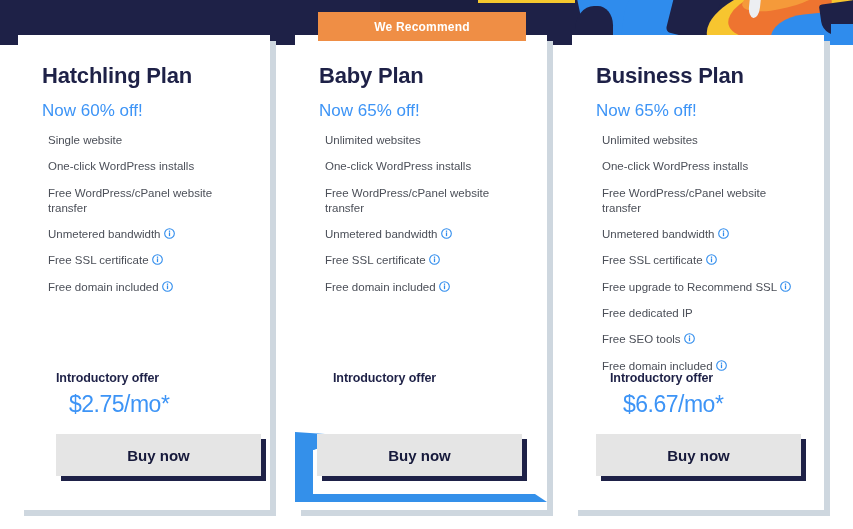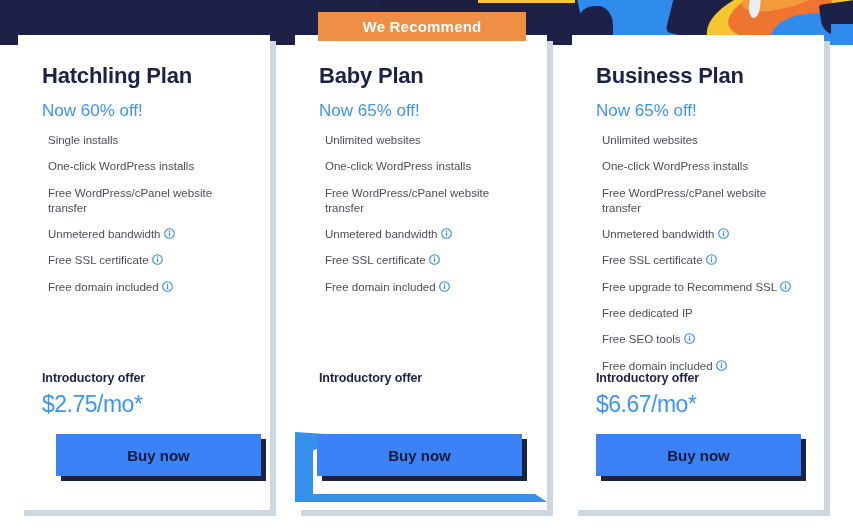--- a/index.html
+++ b/index.html
@@ -38,21 +38,21 @@
     position:absolute;background:#ffffff;
     box-shadow:6px 6px 0 0 #ced7df;
   }
   .card.c1{left:18px;top:35px;width:252px;height:475px;}
   .card.c2{left:295px;top:35px;width:252px;height:475px;}
   .card.c3{left:572px;top:35px;width:252px;height:475px;}
 
   .ribbon{
     position:absolute;left:318px;top:12px;width:208px;height:29px;
     background:#ef8e45;color:#ffffff;
-    font-size:15px;font-weight:bold;letter-spacing:.2px;
+    font-size:12px;font-weight:bold;letter-spacing:.2px;
     display:flex;align-items:center;justify-content:center;
     z-index:6;
   }
 
   
   .bluedeco{position:absolute;left:295px;top:432px;width:252px;height:78px;z-index:1;}
 
   .cbody{position:absolute;left:0;top:0;width:252px;height:475px;z-index:3;}
   .plan-title{
     position:absolute;left:24px;top:28px;
@@ -66,26 +66,26 @@
   .feat{
     font-size:11.5px;color:#4b4f58;line-height:1.33;
     margin-bottom:11px;position:relative;
   }
   .feat .txt{display:inline;}
   .info{
     display:inline-block;width:11px;height:11px;vertical-align:-1px;
     margin-left:3px;
   }
   .pricewrap{position:absolute;left:24px;top:336px;width:210px;}
-  .introlbl{font-size:12.5px;font-weight:bold;color:#1e2147;letter-spacing:-.1px;}
-  .price{font-size:23px;color:#3d94f6;margin-top:6px;letter-spacing:-.5px;}
+  .introlbl{font-size:12.5px;font-weight:bold;color:#1e2147;letter-spacing:-.1px;margin-left:14px;}
+  .price{font-size:23px;color:#3d94f6;margin-top:6px;letter-spacing:-.5px;margin-left:27px;}
 
   .buybtn{
     position:absolute;left:38px;top:399px;width:205px;height:42px;
-    background:#3b82f6;color:#16193b;
+    background:#e5e5e5;color:#16193b;
     font-size:15px;font-weight:bold;
     display:flex;align-items:center;justify-content:center;
     box-shadow:5px 5px 0 0 #1e2147;
     cursor:pointer;border:0;font-family:"Liberation Sans", sans-serif;
   }
   .c2 .buybtn{left:22px;}
   .c3 .buybtn{left:24px;}
 </style>
 </head>
 <body>
@@ -115,21 +115,21 @@
   <svg class="bluedeco" viewBox="0 0 252 78">
     <polygon points="0,4 60,4 18,18 18,62 240,62 252,70 0,70" fill="#3490ea"></polygon>
     <polygon points="0,0 60,4 18,18 0,18" fill="#3490ea"></polygon>
   </svg>
 
   <div class="card c1">
     <div class="cbody">
       <div class="plan-title">Hatchling Plan</div>
       <div class="plan-off">Now 60% off!</div>
       <div class="features">
-          <div class="feat"><span class="txt">Single installs</span></div>
+          <div class="feat"><span class="txt">Single website</span></div>
           <div class="feat"><span class="txt">One-click WordPress installs</span></div>
           <div class="feat"><span class="txt">Free WordPress/cPanel website transfer</span></div>
           <div class="feat"><span class="txt">Unmetered bandwidth</span><span class="info"><svg viewBox="0 0 16 16" width="11" height="11">
                 <circle cx="8" cy="8" r="7" fill="none" stroke="#2f8ced" stroke-width="1.6"></circle>
                 <rect x="7.1" y="6.4" width="1.8" height="5.4" fill="#2f8ced"></rect>
                 <rect x="7.1" y="3.7" width="1.8" height="1.9" fill="#2f8ced"></rect>
               </svg></span></div>
           <div class="feat"><span class="txt">Free SSL certificate</span><span class="info"><svg viewBox="0 0 16 16" width="11" height="11">
                 <circle cx="8" cy="8" r="7" fill="none" stroke="#2f8ced" stroke-width="1.6"></circle>
                 <rect x="7.1" y="6.4" width="1.8" height="5.4" fill="#2f8ced"></rect>

